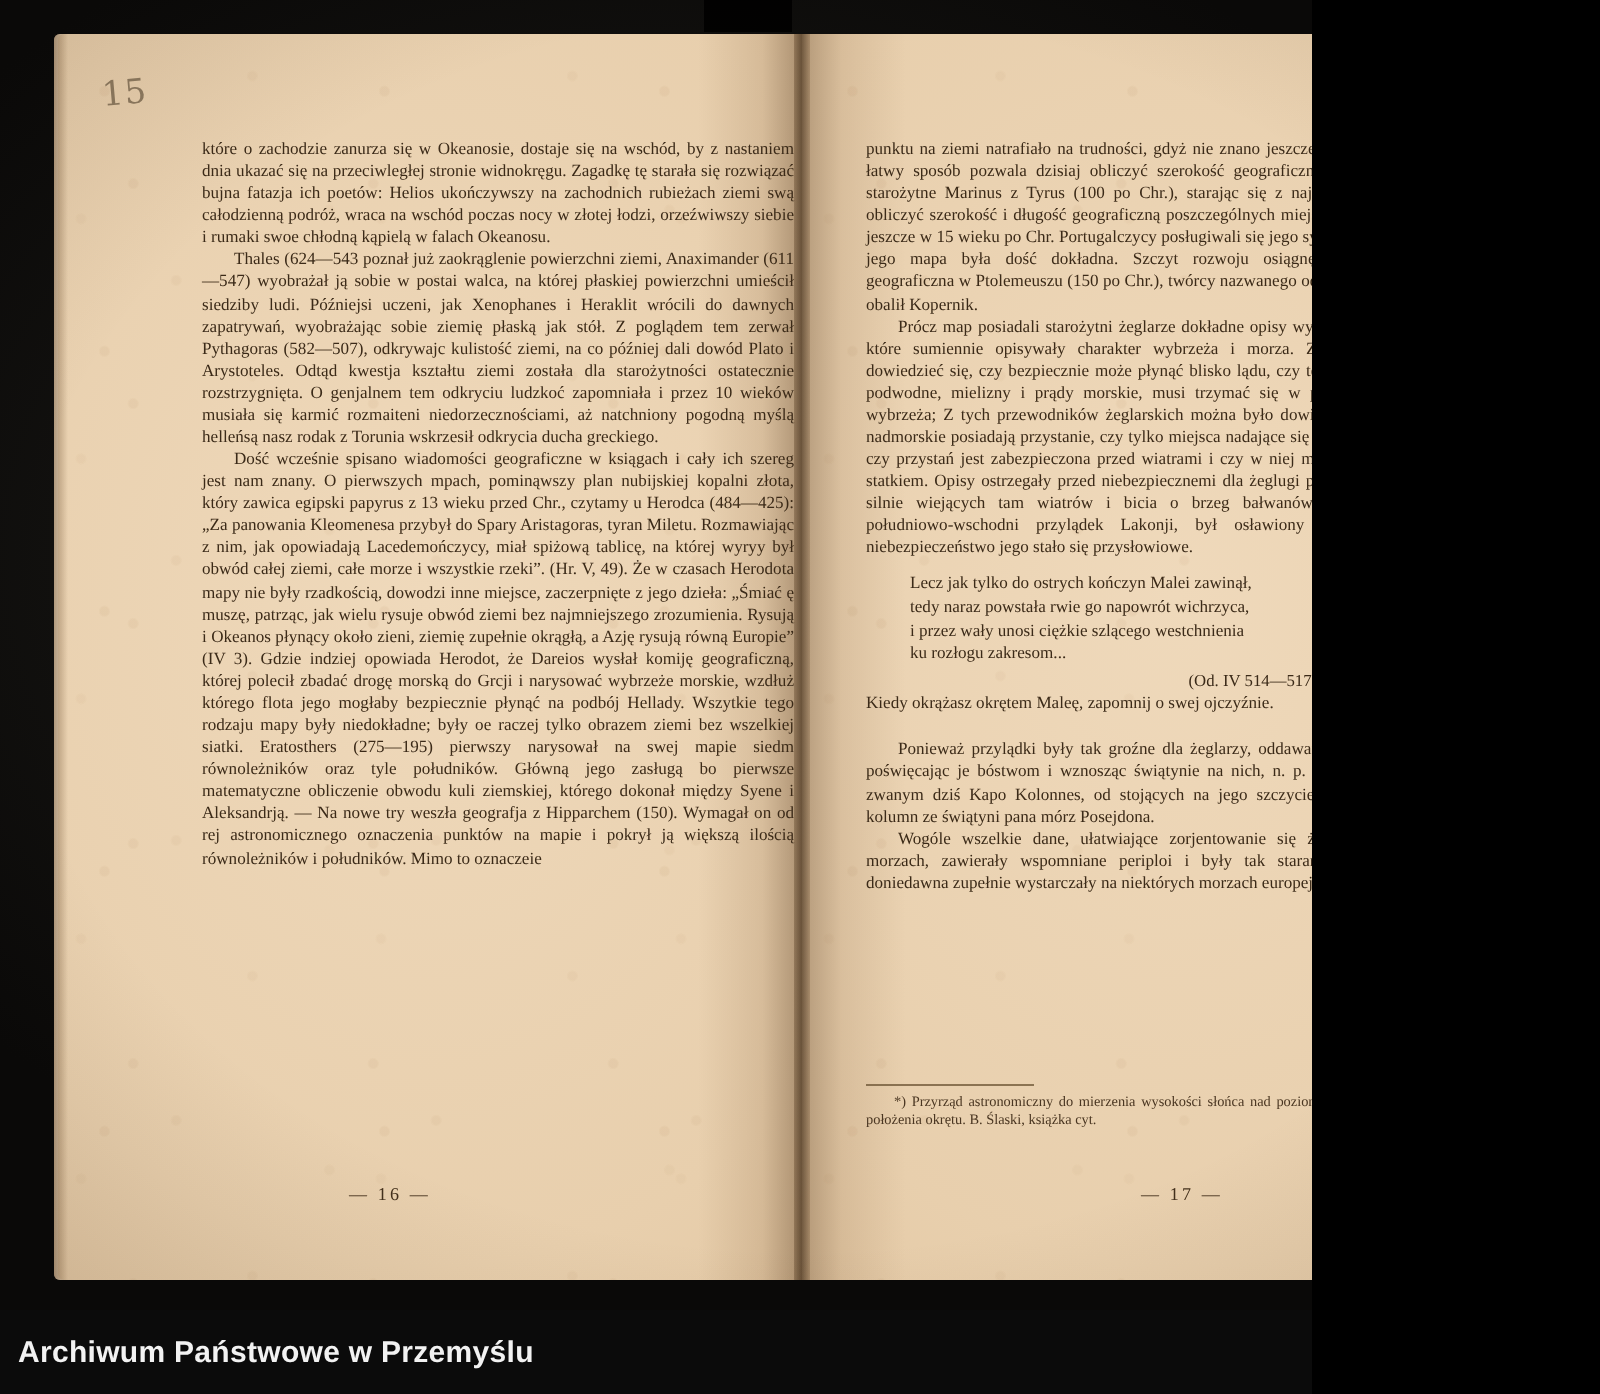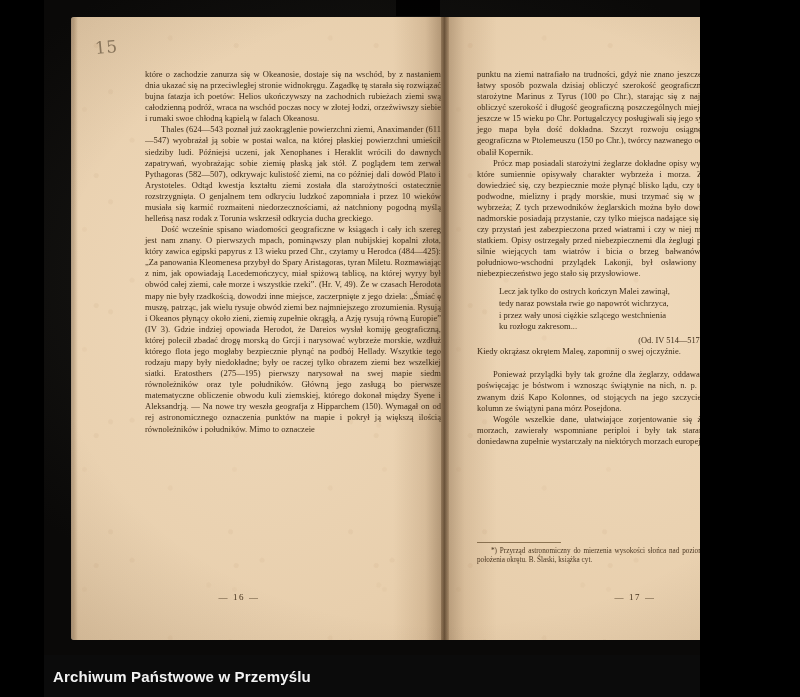--- a/index.html
+++ b/index.html
@@ -11,21 +11,20 @@
     font-family: "Liberation Serif", "DejaVu Serif", serif;
     overflow: hidden;
   }
 
   #scan {
     position: relative;
     width: 656px;
     height: 697px;
     background: #701a75;
     overflow: hidden;
-    margin-left: 44px;
   }
 
   
   .backdrop {
     position: absolute;
     inset: 0;
     background:
       radial-gradient(ellipse 70% 50% at 50% 40%, #26241f 0%, #131210 55%, #0a0908 100%);
   }
   .backdrop-top-notch {

